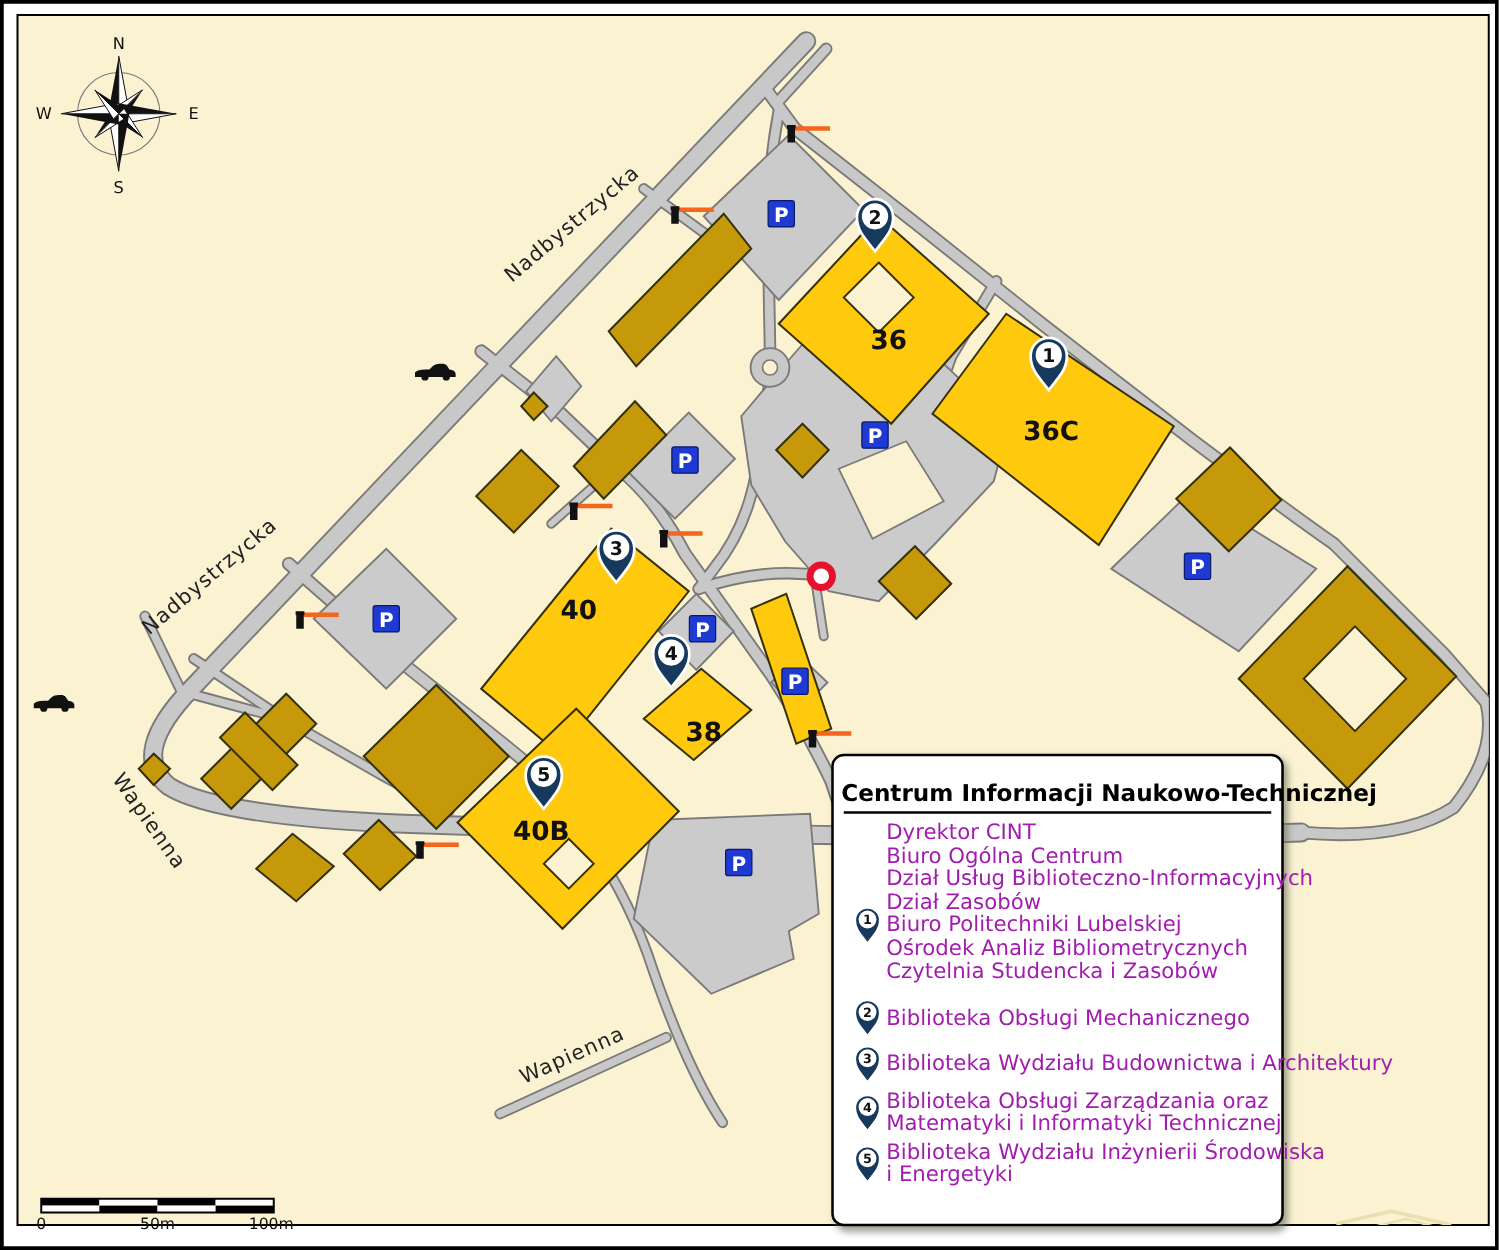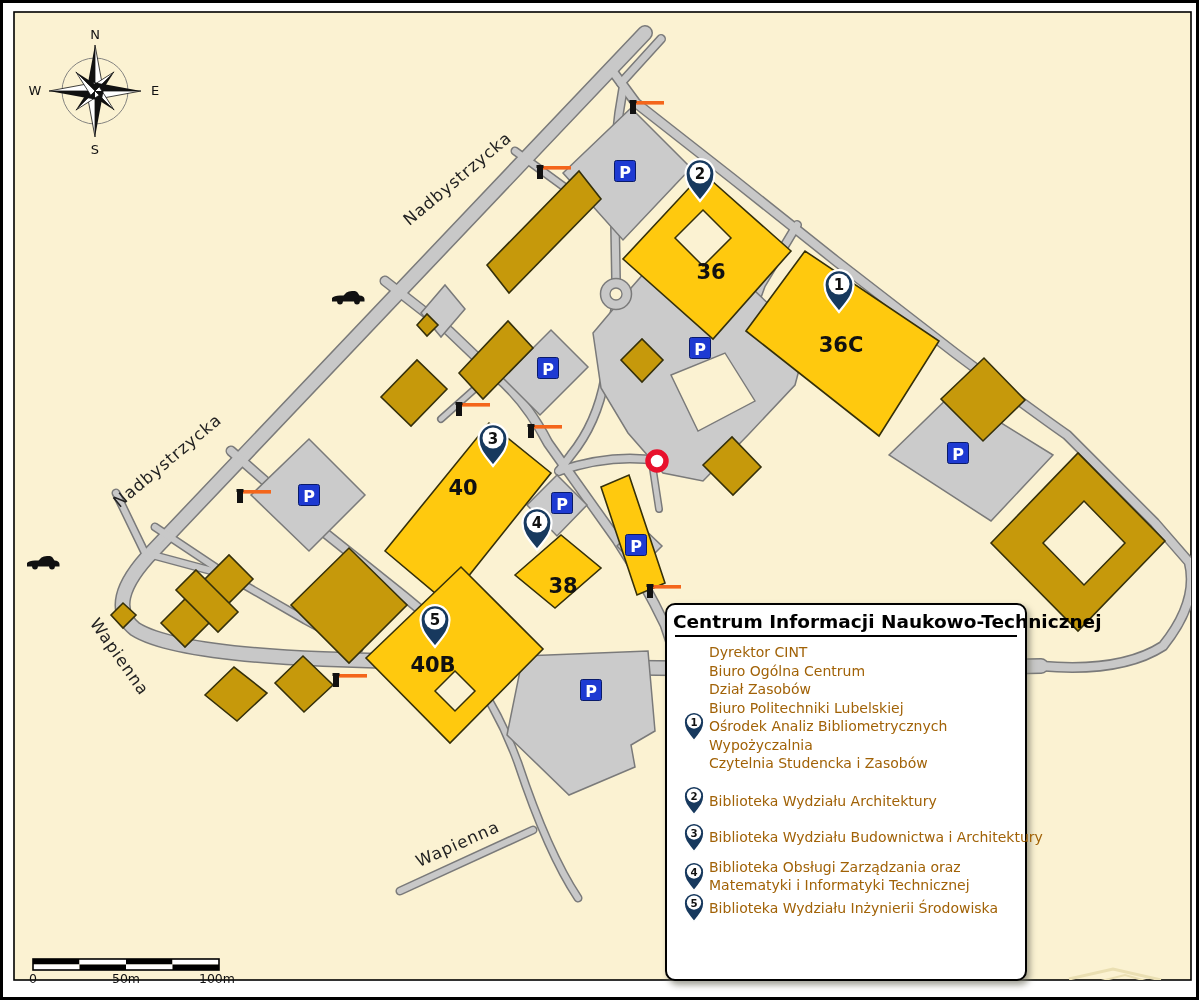--- a/index.html
+++ b/index.html
@@ -14,28 +14,28 @@
   .street-label{fill:#222;font-size:16.5px;letter-spacing:1px;}
   .bld-label{fill:#111;font-size:21px;font-weight:bold;}
   .compass-letter{fill:#111;font-size:13px;}
   .scale-label{fill:#111;font-size:12.5px;}
   .legend{
     position:absolute;left:662px;top:600px;width:362px;height:378px;
     background:#fff;border:2px solid #000;border-radius:10px;
     box-shadow:3px 4px 6px rgba(110,110,95,.65);
     z-index:5;
   }
-  .lg-title{font-weight:bold;font-size:18.5px;padding:6px 6px 2px;color:#000;white-space:nowrap;}
+  .lg-title{font-weight:bold;font-size:18.5px;padding:20px 6px 2px;color:#000;white-space:nowrap;}
   .lg-rule{border-top:2.5px solid #000;margin:1px 8px 5px;}
   .lg-items{padding:1px 8px 0 12px;}
   .lg-group{display:flex;}
   .lg-group.center{align-items:center;}
   .lg-icon{width:30px;flex:none;display:flex;justify-content:center;}
   .lg-lines{flex:1;}
-  .lg-line{font-size:14px;line-height:18.5px;color:#a16207;white-space:nowrap;}
+  .lg-line{font-size:17px;line-height:18.5px;color:#a21caf;white-space:nowrap;}
 </style>
 </head>
 <body>
 
 <div class="page">
   <svg class="map" width="1199" height="1000" viewBox="0 0 1199 1000">
     <defs>
       <clipPath id="mapclip">
           <rect x="11" y="9" width="1177" height="968"></rect>
         </clipPath>
@@ -291,39 +291,39 @@
               <g transform="translate(0,0) scale(1)">
                 <path d="M0,26 C-9,14.5 -14.5,9 -14.5,-1 C-14.5,-9.3 -8,-15.8 0,-15.8 C8,-15.8 14.5,-9.3 14.5,-1 C14.5,9 9,14.5 0,26 Z" fill="#17395E" stroke="#fff" stroke-width="2.2"></path>
                 <circle cx="0" cy="-2" r="10.5" fill="#fff"></circle>
                 <text x="0" y="3.8" text-anchor="middle" font-size="15" font-weight="bold" fill="#111">1</text>
               </g>
             </svg>
           </div>
           <div class="lg-lines">
             <div class="lg-line">Dyrektor CINT</div>
             <div class="lg-line">Biuro Ogólna Centrum</div>
+            <div class="lg-line">Dział Usług Biblioteczno-Informacyjnych</div>
             <div class="lg-line">Dział Zasobów</div>
             <div class="lg-line">Biuro Politechniki Lubelskiej</div>
             <div class="lg-line">Ośrodek Analiz Bibliometrycznych</div>
-            <div class="lg-line">Wypożyczalnia</div>
             <div class="lg-line">Czytelnia Studencka i Zasobów</div>
           </div>
         </div>
         <div class="lg-group center" style="margin-bottom: 18px;">
           <div class="lg-icon">
             <svg width="24" height="31" viewBox="-16.5 -17.5 33 45.5" style="margin: -7px 0px;">
               <g transform="translate(0,0) scale(1)">
                 <path d="M0,26 C-9,14.5 -14.5,9 -14.5,-1 C-14.5,-9.3 -8,-15.8 0,-15.8 C8,-15.8 14.5,-9.3 14.5,-1 C14.5,9 9,14.5 0,26 Z" fill="#17395E" stroke="#fff" stroke-width="2.2"></path>
                 <circle cx="0" cy="-2" r="10.5" fill="#fff"></circle>
                 <text x="0" y="3.8" text-anchor="middle" font-size="15" font-weight="bold" fill="#111">2</text>
               </g>
             </svg>
           </div>
           <div class="lg-lines">
-            <div class="lg-line">Biblioteka Wydziału Architektury</div>
+            <div class="lg-line">Biblioteka Obsługi Mechanicznego</div>
           </div>
         </div>
         <div class="lg-group center" style="margin-bottom: 11px;">
           <div class="lg-icon">
             <svg width="24" height="31" viewBox="-16.5 -17.5 33 45.5" style="margin: -7px 0px;">
               <g transform="translate(0,0) scale(1)">
                 <path d="M0,26 C-9,14.5 -14.5,9 -14.5,-1 C-14.5,-9.3 -8,-15.8 0,-15.8 C8,-15.8 14.5,-9.3 14.5,-1 C14.5,9 9,14.5 0,26 Z" fill="#17395E" stroke="#fff" stroke-width="2.2"></path>
                 <circle cx="0" cy="-2" r="10.5" fill="#fff"></circle>
                 <text x="0" y="3.8" text-anchor="middle" font-size="15" font-weight="bold" fill="#111">3</text>
               </g>
@@ -353,17 +353,18 @@
             <svg width="24" height="31" viewBox="-16.5 -17.5 33 45.5" style="margin: -7px 0px;">
               <g transform="translate(0,0) scale(1)">
                 <path d="M0,26 C-9,14.5 -14.5,9 -14.5,-1 C-14.5,-9.3 -8,-15.8 0,-15.8 C8,-15.8 14.5,-9.3 14.5,-1 C14.5,9 9,14.5 0,26 Z" fill="#17395E" stroke="#fff" stroke-width="2.2"></path>
                 <circle cx="0" cy="-2" r="10.5" fill="#fff"></circle>
                 <text x="0" y="3.8" text-anchor="middle" font-size="15" font-weight="bold" fill="#111">5</text>
               </g>
             </svg>
           </div>
           <div class="lg-lines">
             <div class="lg-line">Biblioteka Wydziału Inżynierii Środowiska</div>
+            <div class="lg-line">i Energetyki</div>
           </div>
         </div>
       </div>
   </div>
 </div>
 
 </body></html>

